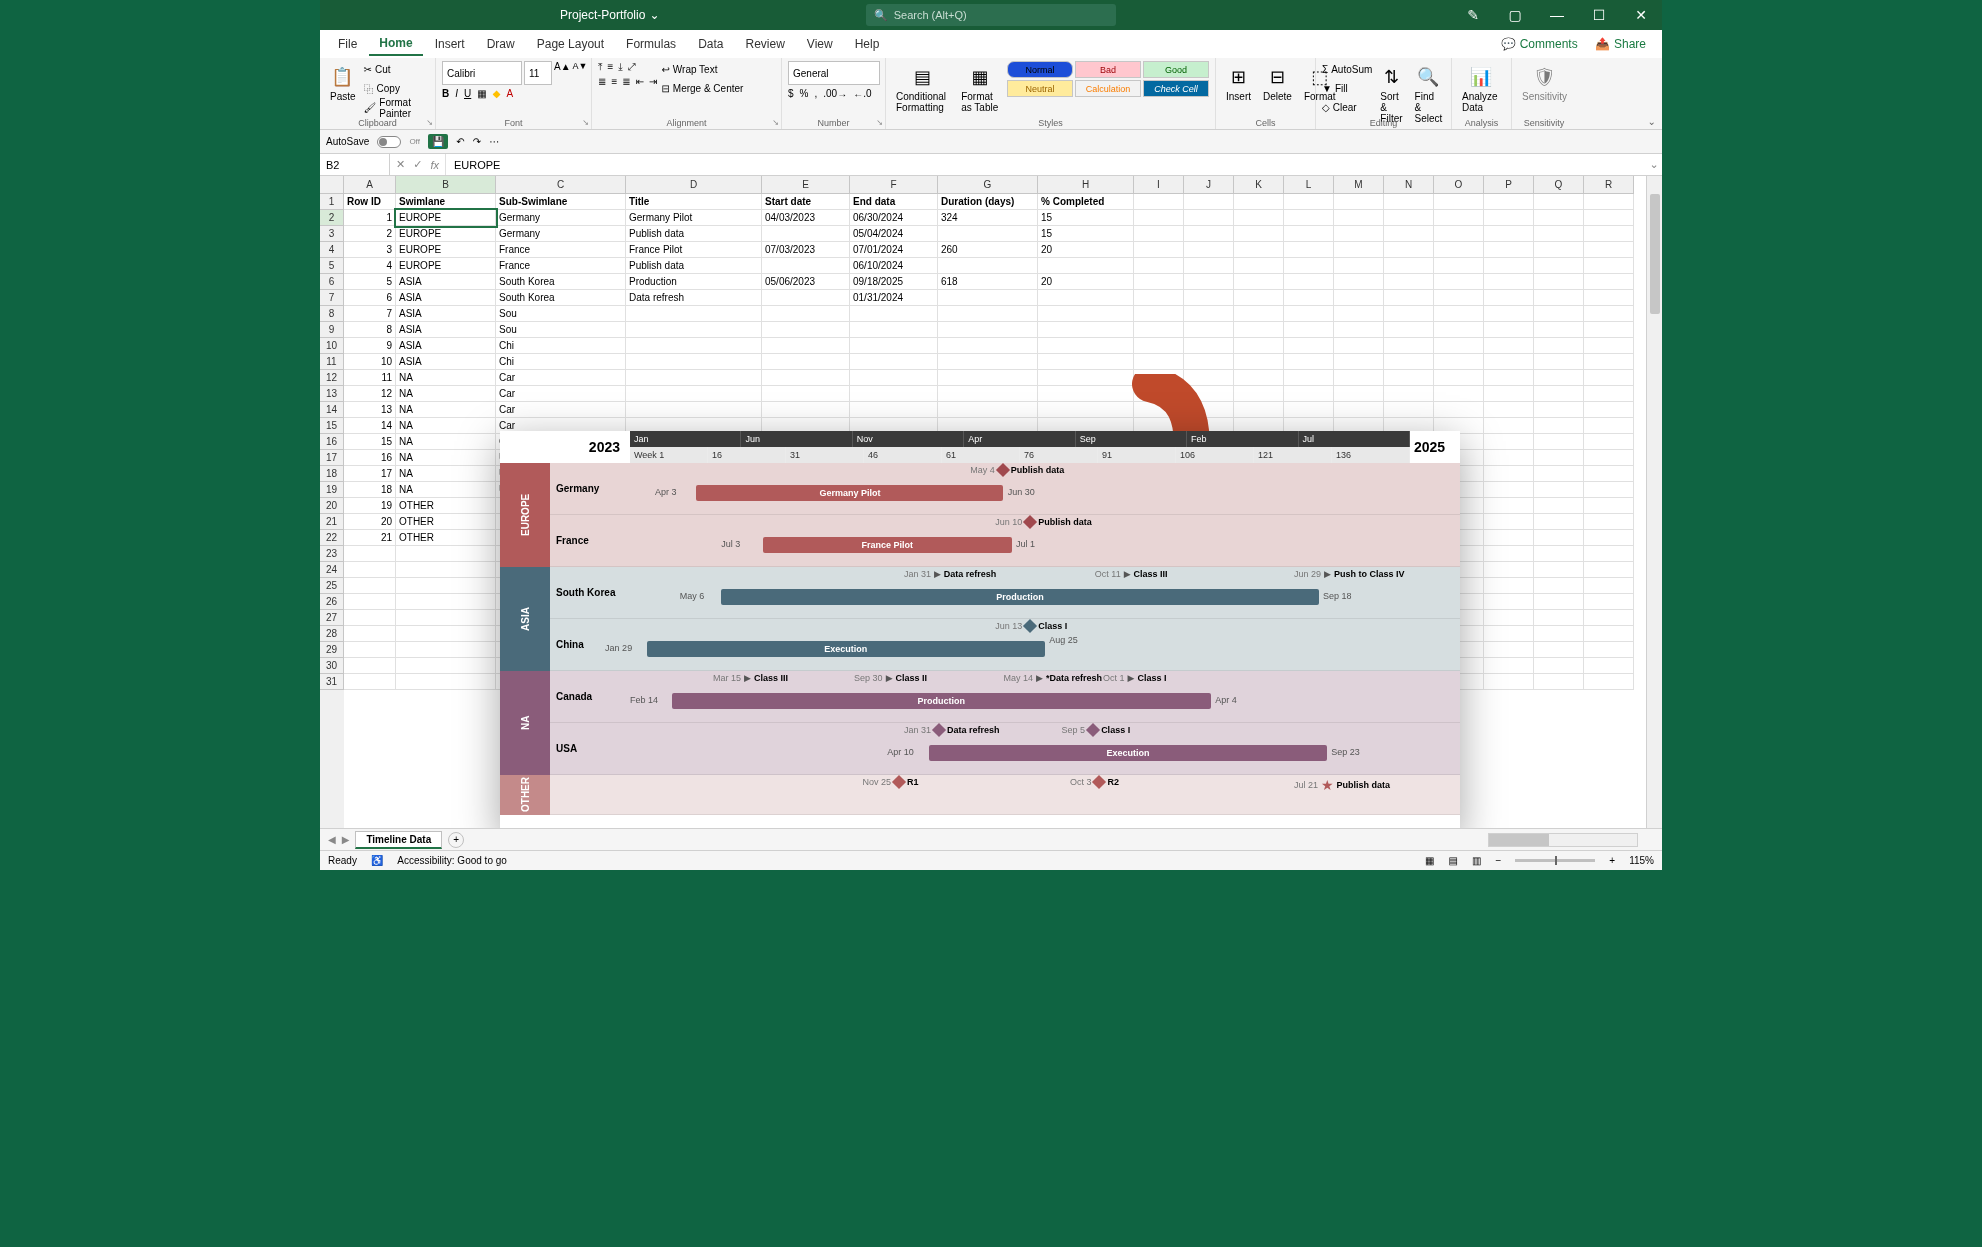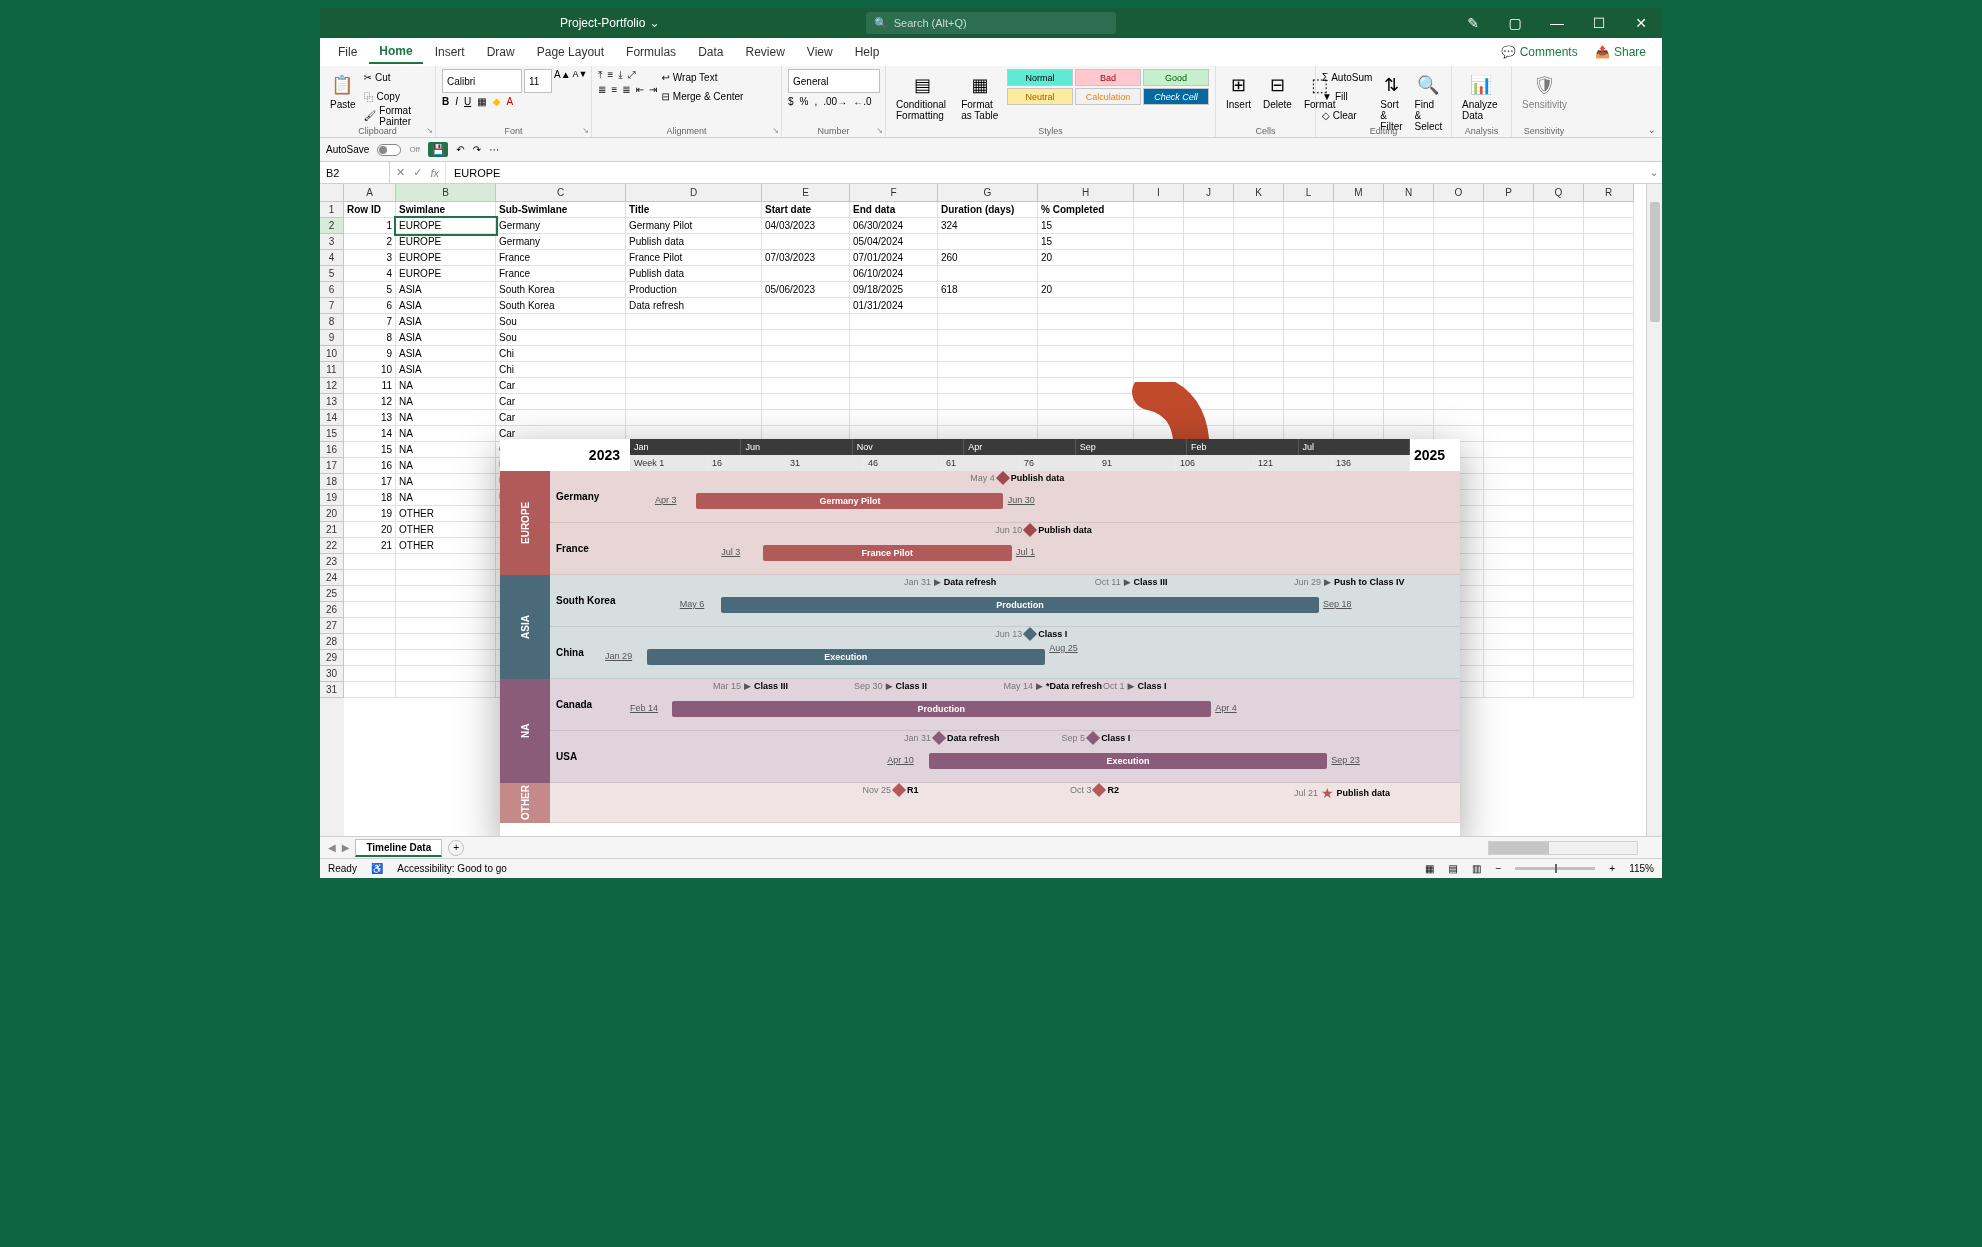--- a/index.html
+++ b/index.html
@@ -1,17 +1,17 @@
 <!DOCTYPE html>
 <html><head>
 <meta charset="utf-8">
 <style>
 * { margin: 0; padding: 0; box-sizing: border-box; font-family: 'Segoe UI', Arial, sans-serif; }
 body { background: #0f6442; overflow: hidden; }
-.app-window { margin: 8px auto; width: 1342px; height: 870px; background: #fff; display: flex; flex-direction: column; font-size: 11px; }
+.app-window { margin: 0 auto; width: 1342px; height: 870px; background: #fff; display: flex; flex-direction: column; font-size: 11px; }
 
 
 .titlebar { background: #185c37; height: 30px; display: flex; align-items: center; color: #fff; position: relative; }
 .titlebar .doc-name { position: absolute; left: 240px; display: flex; align-items: center; gap: 4px; font-size: 12px; }
 .titlebar .searchbox { position: absolute; left: 50%; transform: translateX(-50%); background: #2c6e4f; border-radius: 3px; height: 22px; width: 250px; display: flex; align-items: center; padding: 0 8px; color: #c8ddd2; font-size: 11px; gap: 6px; }
 .titlebar .win-controls { margin-left: auto; display: flex; }
 .titlebar .win-controls div { width: 42px; height: 30px; display: flex; align-items: center; justify-content: center; font-size: 14px; }
 
 
 .menubar { background: #fff; height: 28px; display: flex; align-items: center; padding: 0 8px; font-size: 12px; gap: 2px; }
@@ -24,21 +24,21 @@
 .ribbon { background: #f5f5f5; border-bottom: 1px solid #d0d0d0; height: 72px; display: flex; font-size: 10px; position: relative; }
 .ribbon-group { border-right: 1px solid #e0e0e0; padding: 3px 6px 2px 6px; display: flex; flex-direction: column; position: relative; }
 .ribbon-group .label { position: absolute; bottom: 1px; left: 0; right: 0; text-align: center; font-size: 9px; color: #666; }
 .rg-body { display: flex; gap: 4px; height: 56px; align-items: flex-start; }
 .rg-col { display: flex; flex-direction: column; gap: 2px; font-size: 10px; }
 .big-btn { display: flex; flex-direction: column; align-items: center; font-size: 10px; padding: 2px 4px; }
 .big-btn .icon { font-size: 18px; height: 28px; display: flex; align-items: center; }
 .mini-row { display: flex; align-items: center; gap: 3px; height: 17px; font-size: 10px; }
 .dropdown-ctrl { border: 1px solid #c0c0c0; background: #fff; height: 24px; display: flex; align-items: center; padding: 0 4px; font-size: 10px; }
 .style-cell { border: 1px solid #c6c6c6; height: 17px; width: 66px; display: flex; align-items: center; justify-content: center; font-size: 9px; }
-.style-normal { background: #5eead4; }
+.style-normal { background: #1d4ed8; border-radius: 7px; }
 .style-bad { background: #ffc7ce; color: #9c0006; }
 .style-good { background: #c6efce; color: #006100; }
 .style-neutral { background: #ffeb9c; color: #9c6500; }
 .style-calc { background: #f2f2f2; color: #fa7d00; }
 .style-check { background: #0369a1; color: #fff; font-style: italic; }
 .ribbon-collapse { position: absolute; right: 6px; bottom: 2px; font-size: 10px; color: #666; }
 .launcher { position: absolute; right: 2px; bottom: 2px; font-size: 8px; color: #888; }
 
 
 .qat-row { background: #f5f5f5; height: 24px; border-bottom: 1px solid #d0d0d0; display: flex; align-items: center; padding: 0 6px; gap: 8px; font-size: 10px; }
@@ -88,21 +88,21 @@
 .tl-axis-row.week { background: #e8e8e8; color: #333; }
 .tl-axis-cell { flex: 1; padding: 0 4px; display: flex; align-items: center; border-right: 1px solid rgba(255,255,255,0.15); }
 .tl-year-end { width: 50px; font-weight: bold; font-size: 14px; padding: 6px 4px; }
 .swimlane { display: flex; }
 .swim-label { width: 50px; display: flex; align-items: center; justify-content: center; color: #fff; font-weight: bold; font-size: 10px; writing-mode: vertical-rl; transform: rotate(180deg); }
 .swim-body { flex: 1; }
 .sub-swim { display: flex; min-height: 40px; border-bottom: 1px solid rgba(0,0,0,0.08); }
 .sub-label { width: 80px; display: flex; align-items: center; padding: 0 6px; font-size: 10px; font-weight: 600; }
 .sub-chart { flex: 1; position: relative; padding: 4px 0; }
 .gantt-bar { position: absolute; height: 16px; border-radius: 2px; color: #fff; font-weight: bold; font-size: 9px; display: flex; align-items: center; justify-content: center; }
-.bar-lbl { position: absolute; font-size: 9px; color: #555; white-space: nowrap; text-decoration: underline; }
+.bar-lbl { position: absolute; font-size: 9px; color: #555; white-space: nowrap; }
 .ms-flag { position: absolute; font-size: 9px; display: flex; align-items: center; gap: 3px; }
 .ms-flag .flag { color: #555; }
 .ms-dia { display: inline-block; width: 10px; height: 10px; transform: rotate(45deg); }
 .ms-star { font-size: 14px; }
 
 
 .vscroll { width: 16px; background: #f0f0f0; border-left: 1px solid #d0d0d0; position: relative; }
 .vscroll:after { content: ''; position: absolute; top: 18px; left: 3px; width: 10px; height: 120px; background: #c6c6c6; border-radius: 2px; }
 </style>
 </head>

